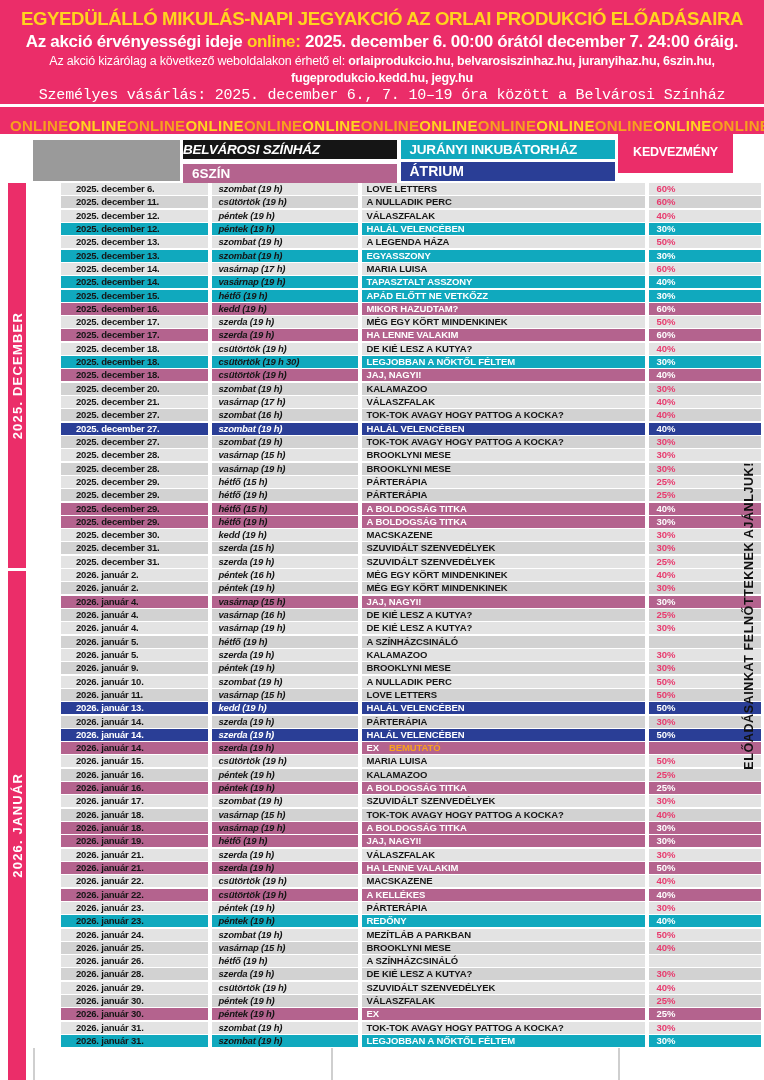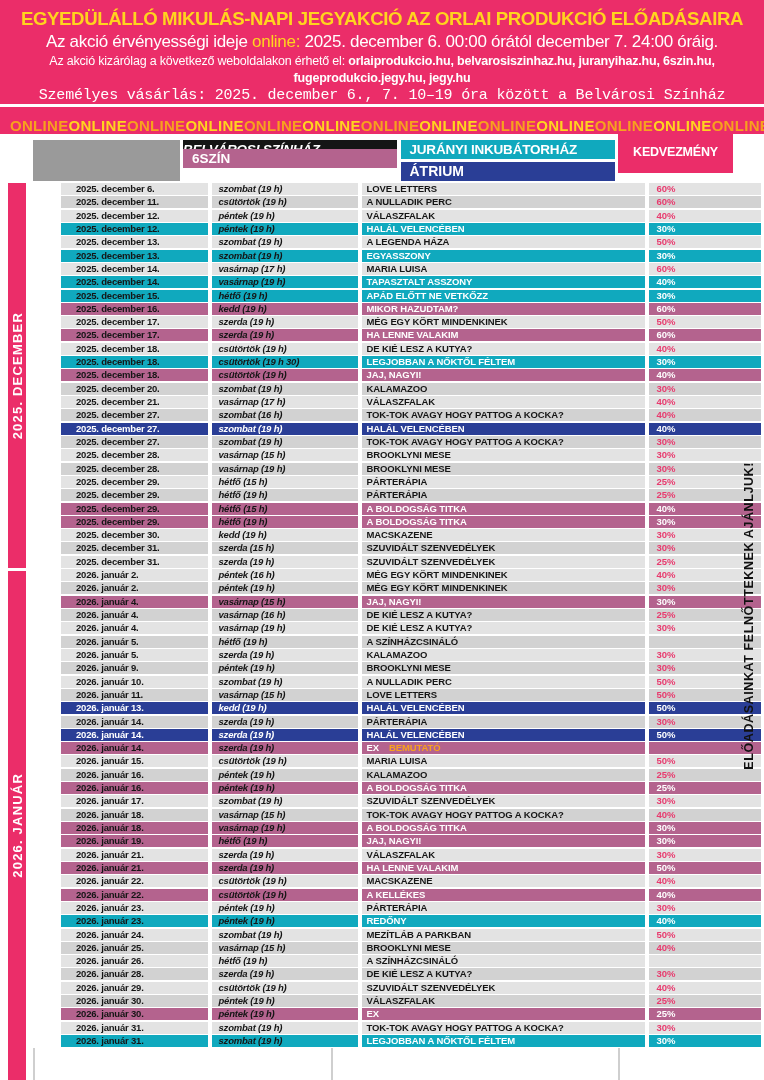--- a/index.html
+++ b/index.html
@@ -2,38 +2,38 @@
 <html style="--pink: #EB2D69; --yellow: #FFD41E; --orange: #F7A11E; --teal: #10A9BE; --mauve: #B4638E; --blue: #2A3E96; --grayhead: #9A9A9A; --rowlight: #E3E3E3; --rowdark: #D2D2D2; --pctpink: #E83A6E;"><head>
 <meta charset="utf-8">
 <style>
   html,body{margin:0;padding:0;}
   body{font-family:"Liberation Sans", sans-serif; background:#ffffff;}
   .page{position:relative;width:764px;height:1080px;background:#fff;overflow:hidden;}
 
   
   .top{position:absolute;left:0;top:0;width:764px;height:104px;background:var(--pink,#EB2D69);text-align:center;color:#fff;}
   .t1{margin-top:7px;font-size:19px;font-weight:bold;color:var(--yellow,#FFD41E);letter-spacing:-0.4px;line-height:24px;transform:scaleX(.98);}
-  .t2{font-size:17px;font-weight:normal;letter-spacing:-0.3px;line-height:22px;}
+  .t2{font-size:17px;font-weight:bold;letter-spacing:-0.3px;line-height:22px;}
   .t2 .yel{color:var(--yellow,#FFD41E);}
   .t3{font-size:12.5px;line-height:17px;letter-spacing:-0.2px;}
   .t3 b{font-weight:bold;}
   .t4{font-size:15px;line-height:17px;letter-spacing:-0.2px;font-family:Liberation Mono, monospace;}
 
   
   .strip{position:absolute;left:0;top:107px;width:764px;height:27px;background:var(--pink,#EB2D69);
          display:flex;align-items:flex-end;justify-content:space-between;padding:0 10px;box-sizing:border-box;}
   .ow{font-size:15px;font-weight:bold;letter-spacing:0.3px;}
   .ow.org{color:var(--orange,#F7A11E);}
   .ow.yel{color:var(--yellow,#FFD41E);}
 
   
   .hbox{position:absolute;box-sizing:border-box;color:#fff;font-weight:bold;white-space:nowrap;overflow:hidden;}
   .h-gray{left:33px;top:140px;width:147px;height:41px;background:var(--grayhead,#9A9A9A);}
   .h-belv{left:183px;top:140px;width:214px;height:19px;background:#151515;font-size:13.5px;line-height:19px;letter-spacing:-0.2px;font-style:italic;}
-  .h-6szin{left:183px;top:149px;width:214px;height:19px;background:var(--mauve,#B4638E);font-size:13.5px;line-height:19px;padding-left:9px;}
+  .h-6szin{left:183px;top:164px;width:214px;height:19px;background:var(--mauve,#B4638E);font-size:13.5px;line-height:19px;padding-left:9px;}
   .h-jur{left:400.5px;top:140px;width:214px;height:19px;background:var(--teal,#10A9BE);font-size:13.5px;line-height:19px;padding-left:9px;letter-spacing:-0.2px;}
   .h-atr{left:400.5px;top:161.5px;width:214px;height:19px;background:var(--blue,#2A3E96);font-size:14px;line-height:19px;padding-left:9px;}
   .h-kedv{left:618px;top:132px;width:115px;height:40.5px;background:var(--pink,#EB2D69);display:flex;align-items:center;justify-content:center;font-size:12.5px;letter-spacing:-0.2px;}
 
   
   #rows{position:absolute;left:0;top:183px;width:764px;padding-left:28px;}
   .row{position:relative;height:12px;margin-bottom:1.32px;}
   .cell{position:absolute;top:0;height:12px;box-sizing:border-box;font-size:9.5px;line-height:12px;
         white-space:nowrap;overflow:hidden;color:#151515;}
   .cd{left:33px;width:147px;padding-left:15px;font-weight:bold;letter-spacing:-0.2px;}
@@ -71,21 +71,21 @@
 
   <header class="top">
     <div class="t1">EGYEDÜLÁLLÓ MIKULÁS-NAPI JEGYAKCIÓ AZ ORLAI PRODUKCIÓ ELŐADÁSAIRA</div>
     <div class="t2">
       <span>Az akció érvényességi ideje</span>
       <span class="yel">online:</span>
       <span>2025. december 6. 00:00 órától december 7. 24:00 óráig.</span>
     </div>
     <div class="t3">
       <span>Az akció kizárólag a következő weboldalakon érhető el:</span>
-      <b>orlaiprodukcio.hu, belvarosiszinhaz.hu, juranyihaz.hu, 6szin.hu, fugeprodukcio.jegy.hu, jegy.hu</b>
+      <b>orlaiprodukcio.hu, belvarosiszinhaz.hu, juranyihaz.hu, 6szin.hu, fugeprodukcio.kedd.hu, jegy.hu</b>
     </div>
     <div class="t4">Személyes vásárlás: 2025. december 6., 7. 10–19 óra között a Belvárosi Színház jegypénztárában (Dohány utca 1/A)</div>
   </header>
 
   <div class="strip" id="onlineStrip">
       <span class="ow org">ONLINE</span>
       <span class="ow yel">ONLINE</span>
       <span class="ow org">ONLINE</span>
       <span class="ow yel">ONLINE</span>
       <span class="ow org">ONLINE</span>

